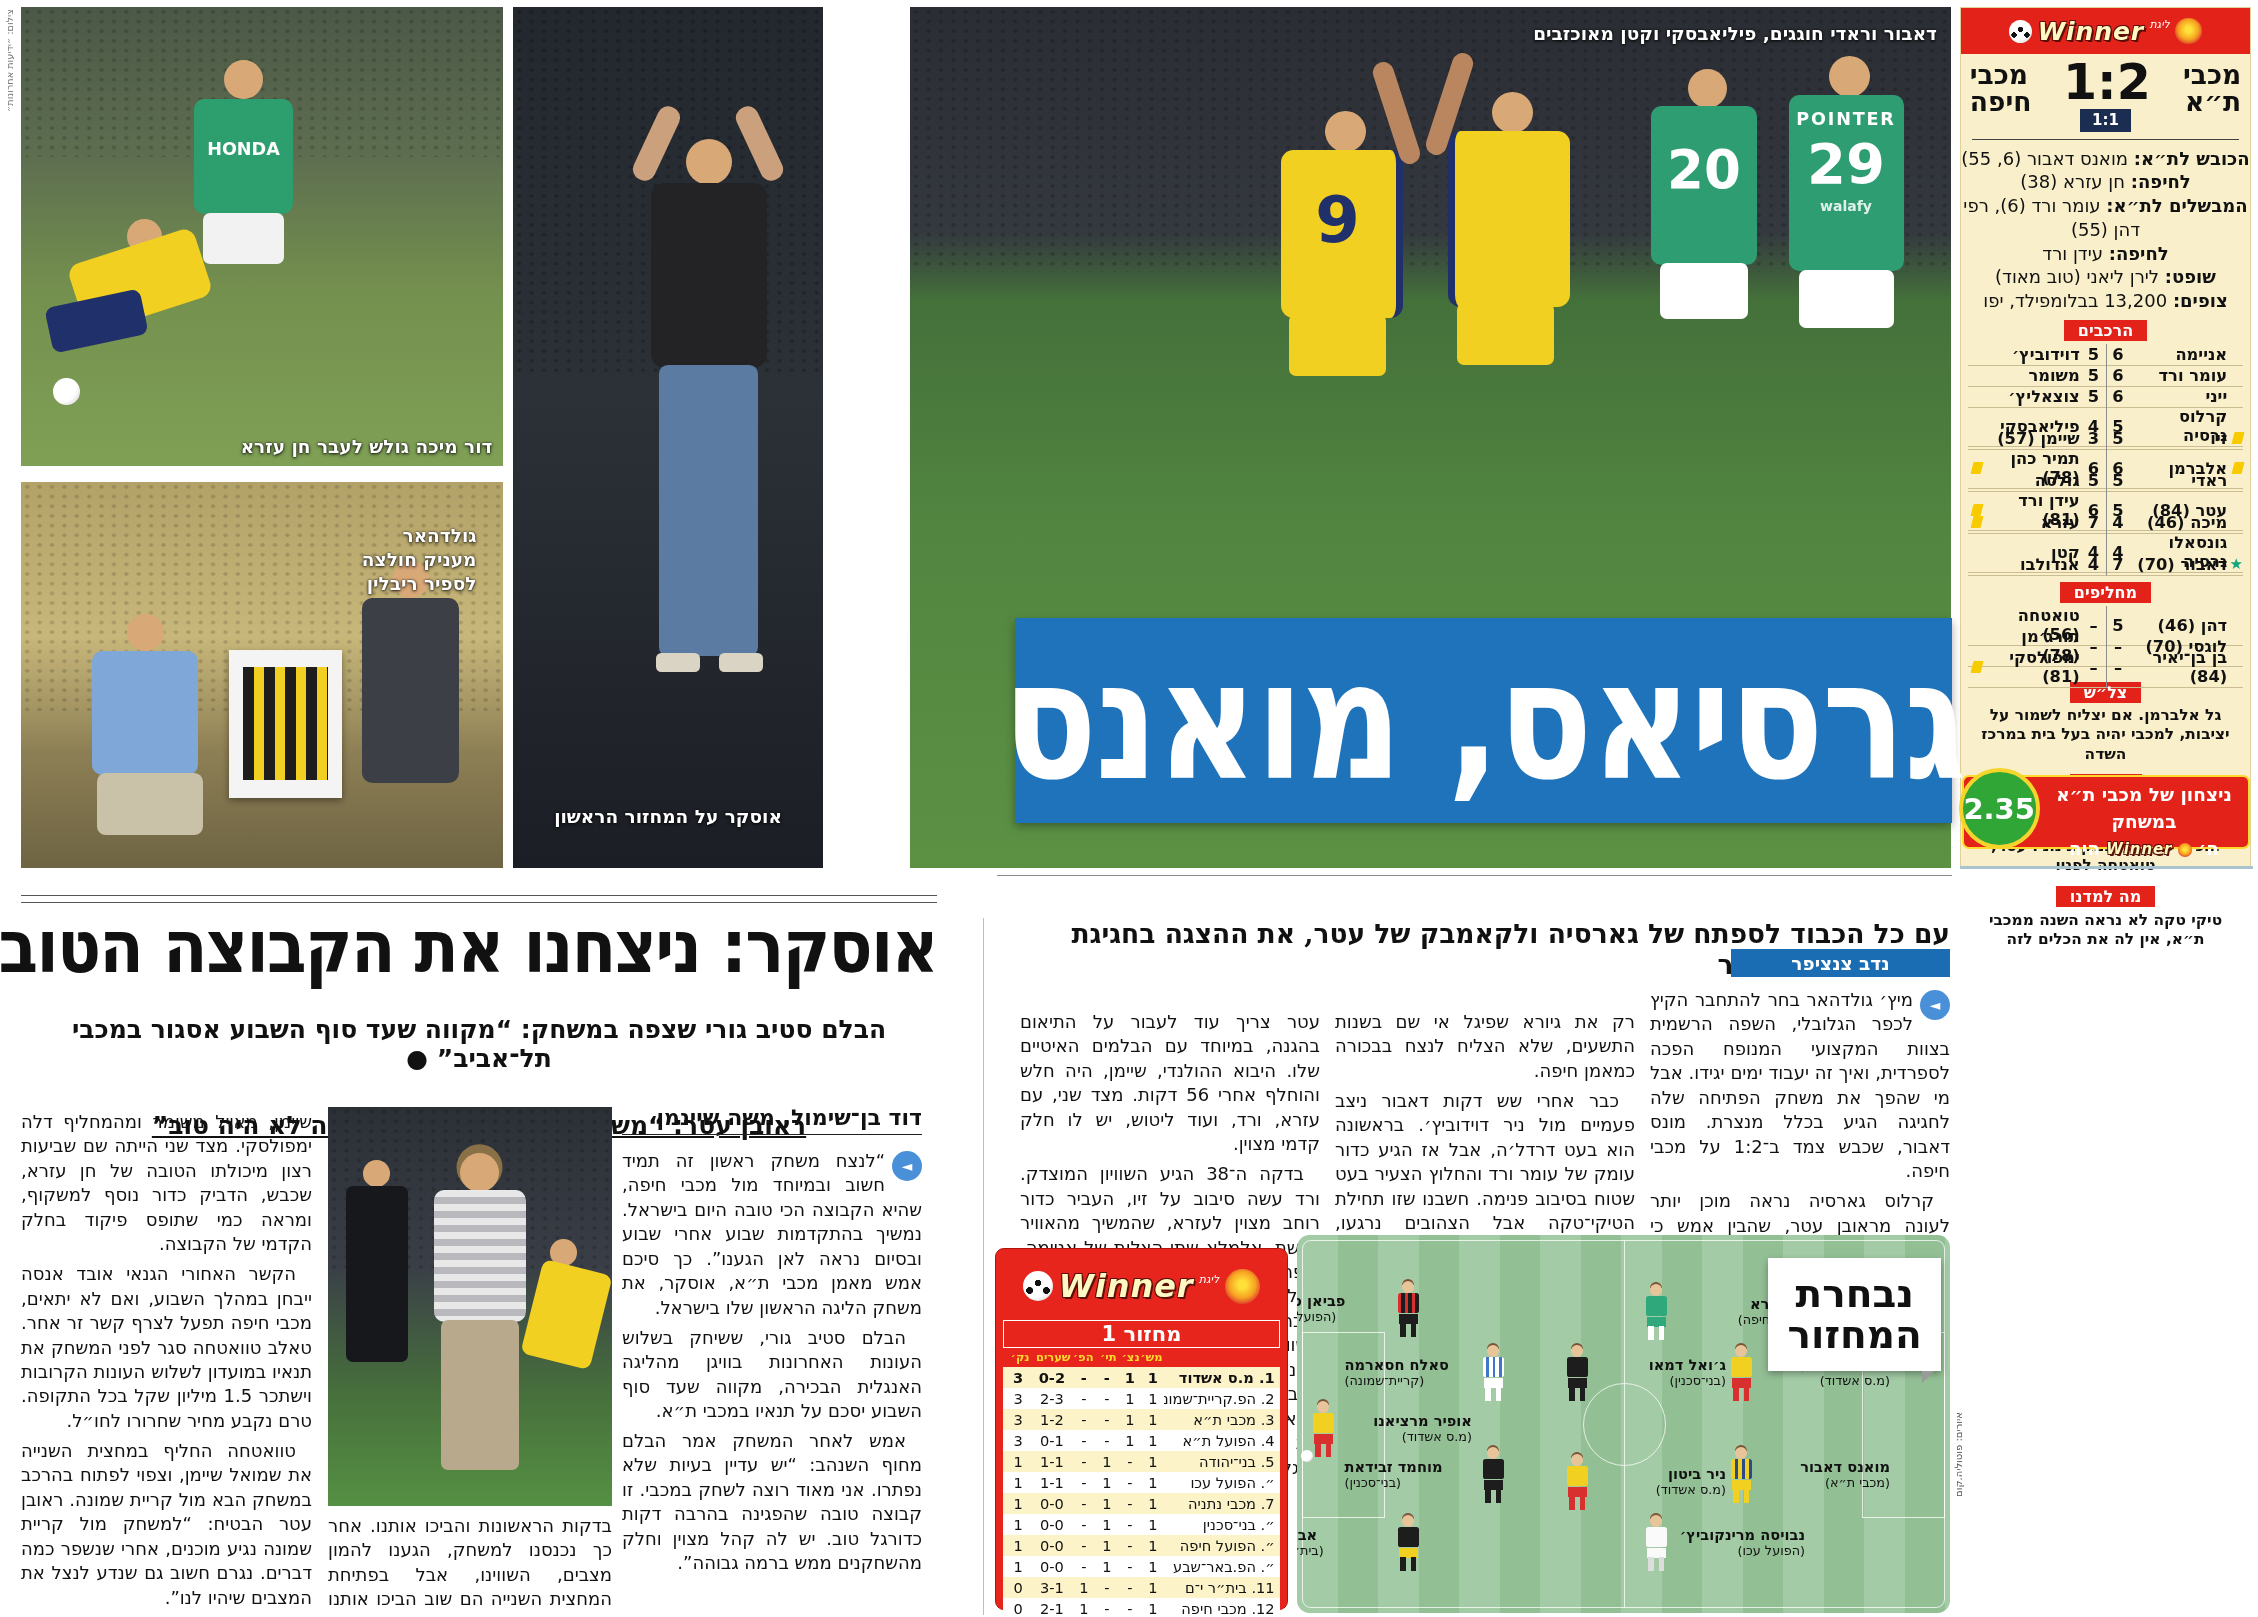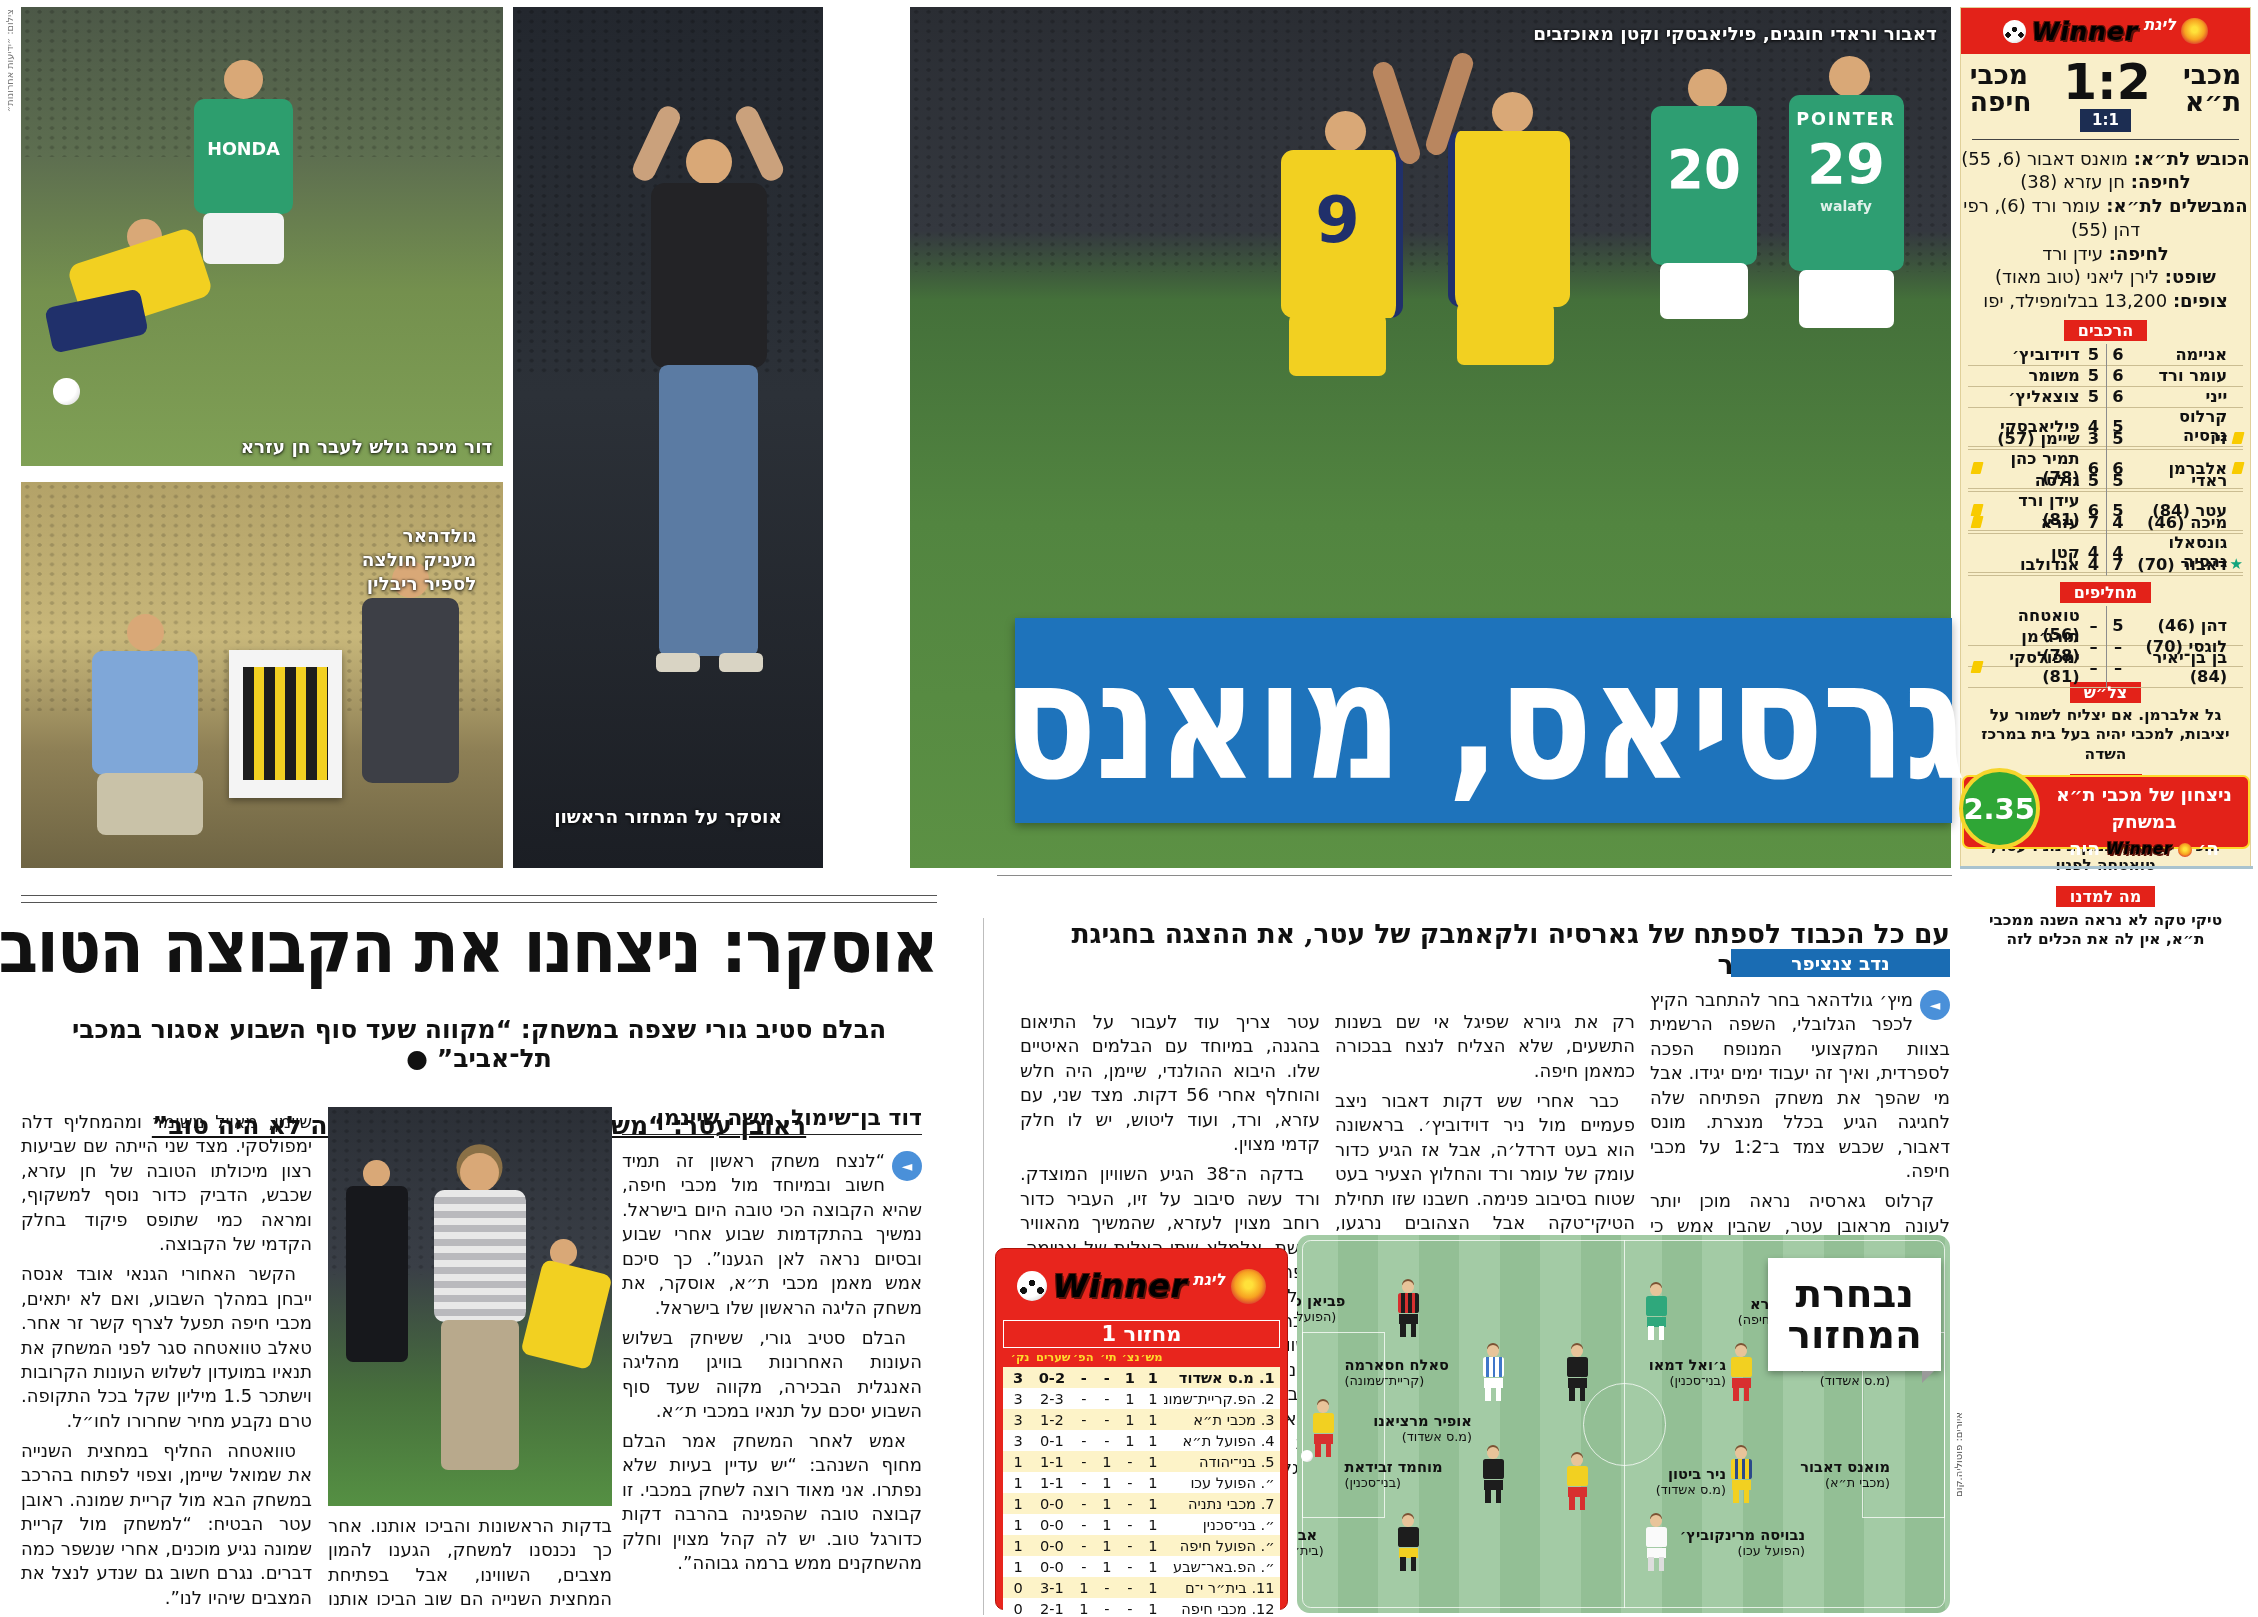--- a/index.html
+++ b/index.html
@@ -25,23 +25,23 @@
   .blue-banner span{color:#fff;font-weight:800;font-size:139px;transform:scaleY(1.18);letter-spacing:-1.8px;white-space:nowrap;}
 
   
   .sidebar{position:absolute;left:1960px;top:7px;width:291px;height:861px;background:#f9efca;
      border:0.9px solid #e0d09a;box-sizing:border-box;font-size:16px;}
   .sb-red{background:#e32219;color:#fff;}
   .sb-header{height:46px;display:flex;align-items:center;justify-content:center;}
   .wlogo{display:inline-flex;align-items:center;gap:5.3px;font-style:italic;font-weight:900;}
   .wlogo .flame{width:26.5px;height:26.5px;border-radius:50%;
      background:radial-gradient(circle at 50% 45%, #ffe13a 15%, #f7a321 50%, #d8302f 80%);}
-  .wlogo .wtxt{color:#000000;font-size:25px;letter-spacing:0.9px;
+  .wlogo .wtxt{color:#fef9c3;font-size:25px;letter-spacing:0.9px;
      text-shadow:1.8px 1.8px 0 #5a1008,-0.9px -0.9px 0 #5a1008,0.9px -0.9px 0 #5a1008,-0.9px 0.9px 0 #5a1008;}
-  .wlogo .ligat{color:#fff;font-size:16px;font-weight:bold;margin-bottom:14px;}
+  .wlogo .ligat{color:#fff;font-size:11px;font-weight:normal;margin-bottom:14px;}
   .wlogo .ball{width:23px;height:23px;border-radius:50%;background:
      radial-gradient(circle at 50% 40%, #111 14%, transparent 15%),
      radial-gradient(circle at 22% 65%, #111 11%, transparent 12%),
      radial-gradient(circle at 78% 65%, #111 11%, transparent 12%),
      radial-gradient(circle at 35% 30%, #fff 60%, #cfcfcf 90%);}
   .score-row{display:grid;grid-template-columns:1fr 85px 1fr;align-items:start;padding:7px 8.8px 0 8.8px;}
   .score-team{font-weight:700;font-size:26.5px;line-height:1.02;}
   .score-num{font-weight:800;font-size:49px;text-align:center;line-height:.9;}
   .halftime{width:51px;height:23px;background:#1c2d52;color:#fff;font-weight:bold;font-size:15px;
      display:flex;align-items:center;justify-content:center;margin:3.5px auto 0 auto;}

